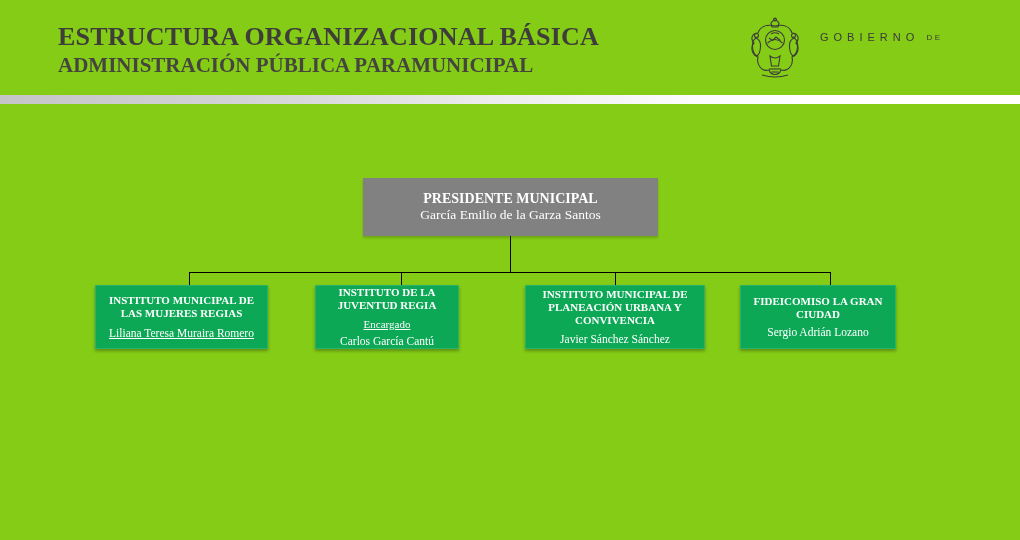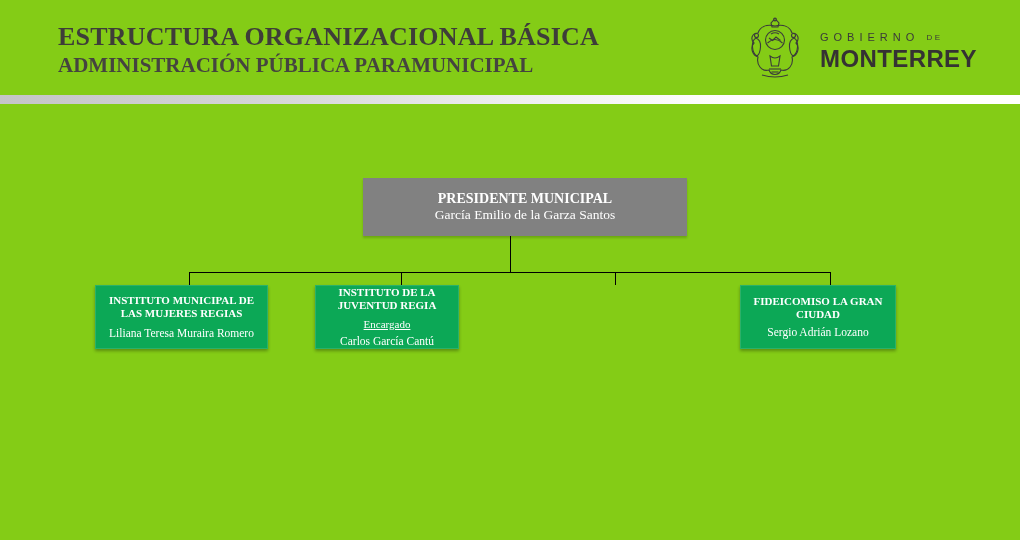--- a/index.html
+++ b/index.html
@@ -55,41 +55,41 @@
     position: absolute;
     display: flex;
     flex-direction: column;
     justify-content: center;
     align-items: center;
     text-align: center;
     color: #ffffff;
     padding: 3px 5px;
   }
   .root-box {
-    left: 363px; top: 178px; width: 324px; height: 58px;
+    left: 363px; top: 178px; width: 295px; height: 58px;
     background: #818181;
     box-shadow: 0 2px 2px rgba(0,0,0,0.18);
   }
   .root-title { font-size: 14px; font-weight: bold; line-height: 1.25; }
   .root-name  { font-size: 13.5px; line-height: 1.25; }
 
   .child-box {
     top: 285px; height: 64px;
     background: #0ca856;
     border: 1px solid #2bb169;
     box-shadow: 0 2px 3px rgba(0,0,0,0.30);
   }
   .child-1 { left: 95px;  width: 173px; }
   .child-2 { left: 315px; width: 144px; }
   .child-3 { left: 525px; width: 180px; }
   .child-4 { left: 740px; width: 156px; }
   .child-title { font-size: 11px; font-weight: bold; line-height: 1.2; }
   .child-role  { font-size: 11px; text-decoration: underline; margin-top: 5px; text-align: right; }
   .child-name  { font-size: 11.5px; margin-top: 5px; line-height: 1.15; }
-  .child-1 .child-name { margin-top: 7px; }
+  .child-1 .child-name { margin-top: 7px; text-decoration: underline; }
 
   
   .vline { position: absolute; width: 1px; background: #000000; }
   .hline { position: absolute; height: 1px; background: #000000; }
   .stem   { left: 510px; top: 236px; height: 36px; }
   .spread { left: 189px; top: 272px; width: 642px; }
   .drop-1 { left: 189px; top: 272px; height: 13px; }
   .drop-2 { left: 401px; top: 272px; height: 13px; }
   .drop-3 { left: 615px; top: 272px; height: 13px; }
   .drop-4 { left: 830px; top: 272px; height: 13px; }
@@ -123,21 +123,20 @@
         <circle cx="49.5" cy="19.5" r="2"></circle>
 
         <path d="M26 40 q5 4 10 0 l-1.5 10 h-7 z"></path>
         <path d="M25 53 h12"></path>
         <path d="M27.5 56 h7"></path>
         <path d="M18 59 q13 4 26 0"></path>
       </g>
     </svg>
     <div class="logo-text">
       <div class="logo-line1"><span>GOBIERNO</span> <span class="logo-de">DE</span></div>
-      <div class="logo-line2">MONTERREY</div>
     </div>
   </div>
 
   <div class="vline stem"></div>
   <div class="hline spread"></div>
   <div class="vline drop-1"></div>
   <div class="vline drop-2"></div>
   <div class="vline drop-3"></div>
   <div class="vline drop-4"></div>
 
@@ -150,19 +149,23 @@
     <div class="child-title">INSTITUTO MUNICIPAL DE LAS MUJERES REGIAS</div>
     <div class="child-name">Liliana Teresa Muraira Romero</div>
   </div>
 
   <div class="box child-box child-2">
     <div class="child-title">INSTITUTO DE LA JUVENTUD REGIA</div>
     <div class="child-role">Encargado</div>
     <div class="child-name">Carlos García Cantú</div>
   </div>
 
+  <div class="box child-box child-3">
+    <div class="child-title">INSTITUTO MUNICIPAL DE PLANEACIÓN URBANA Y CONVIVENCIA</div>
+    <div class="child-name">Javier Sánchez Sánchez</div>
+  </div>
 
   <div class="box child-box child-4">
     <div class="child-title">FIDEICOMISO LA GRAN CIUDAD</div>
     <div class="child-name">Sergio Adrián Lozano</div>
   </div>
 
 </div>
 
 </body></html>

